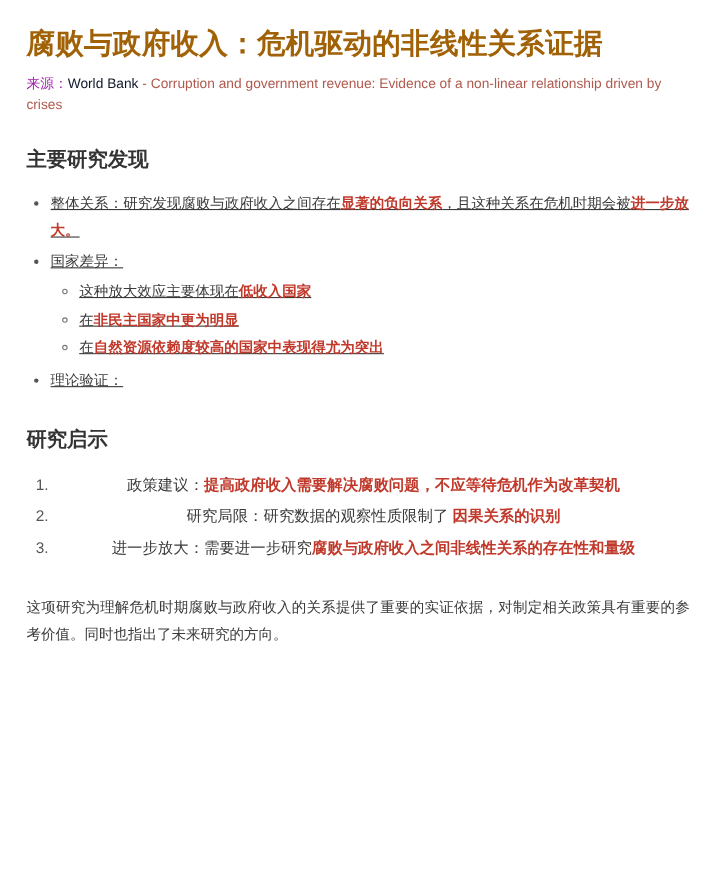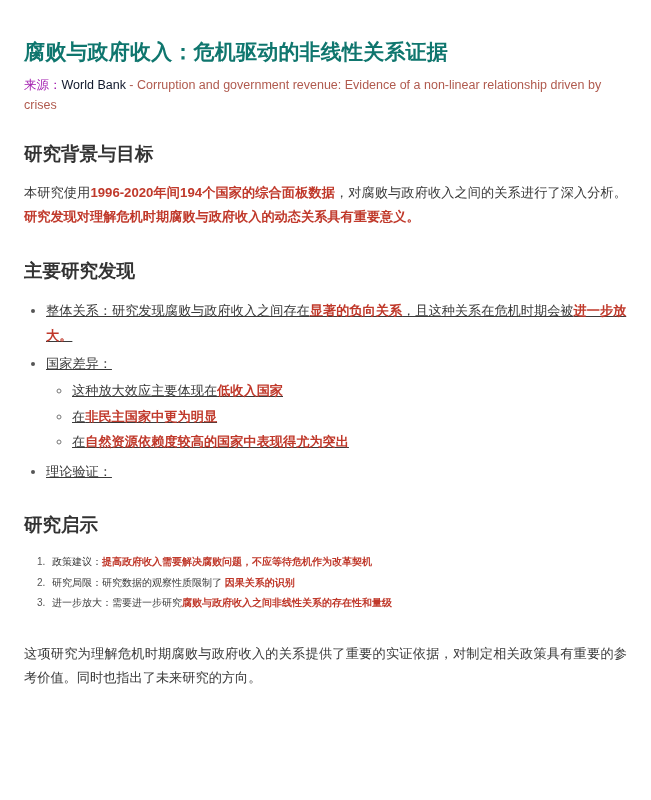--- a/index.html
+++ b/index.html
@@ -12,25 +12,25 @@
     width: 651px;
     min-height: 800px;
     font-family: "Liberation Sans", sans-serif;
     color: #333333;
   }
   .page {
     width: 651px;
     padding: 22px 24px 18px 24px;
   }
   .doc-title {
-    font-size: 21px;
+    font-size: 26px;
     font-weight: bold;
-    color: #0f766e;
+    color: #a16207;
     line-height: 1.35;
-    margin: 16px 0 10px 0;
+    margin: 0 0 10px 0;
     letter-spacing: 0.2px;
   }
   .source-line {
     font-size: 12.5px;
     color: #8c8c8c;
     line-height: 1.55;
     margin: 0 0 26px 0;
   }
   .source-label { color: #a21caf; }
   .source-org { color: #0f172a; }
@@ -79,46 +79,41 @@
     line-height: 1.95;
     color: #3a3a3a;
   }
   ul.lvl2 > li::marker { color: #777; }
 
   ol.numbered {
     margin: 0;
     padding-left: 24px;
   }
   ol.numbered > li {
-    font-size: 10px;
+    font-size: 14px;
     line-height: 2.05;
     color: #3a3a3a;
     padding-left: 4px;
+    text-align: center;
   }
   ol.numbered > li::marker { color: #555; }
 
   .inline { display: inline; }
 </style>
 </head>
 <body>
 
 <div class="page">
 
   <h1 class="doc-title">腐败与政府收入：危机驱动的非线性关系证据</h1>
 
   <div class="source-line">
     <span class="source-label">来源：</span><span class="source-org">World Bank</span><span class="source-sep"> - </span><span class="source-en">Corruption and government revenue: Evidence of a non-linear relationship driven by crises</span>
   </div>
 
-  <div class="section-block">
-    <h2 class="section">研究背景与目标</h2>
-    <p class="para">
-      <span class="inline">本研究使用</span><span class="hl-b inline">1996-2020年间194个国家的综合面板数据</span><span class="inline">，对腐败与政府收入之间的关系进行了深入分析。</span><span class="hl-b inline">研究发现对理解危机时期腐败与政府收入的动态关系具有重要意义。</span>
-    </p>
-  </div>
 
   <div class="section-block">
     <h2 class="section">主要研究发现</h2>
     <ul class="lvl1">
 
       <li>
         <span class="inline">整体关系：</span><span class="inline">研究发现腐败与政府收入之间存在</span><span class="hl-b inline">显著的负向关系</span><span class="inline">，且这种关系在危机时期会被</span><span class="hl-b inline">进一步放大。</span>
       </li>
 
       <li>

